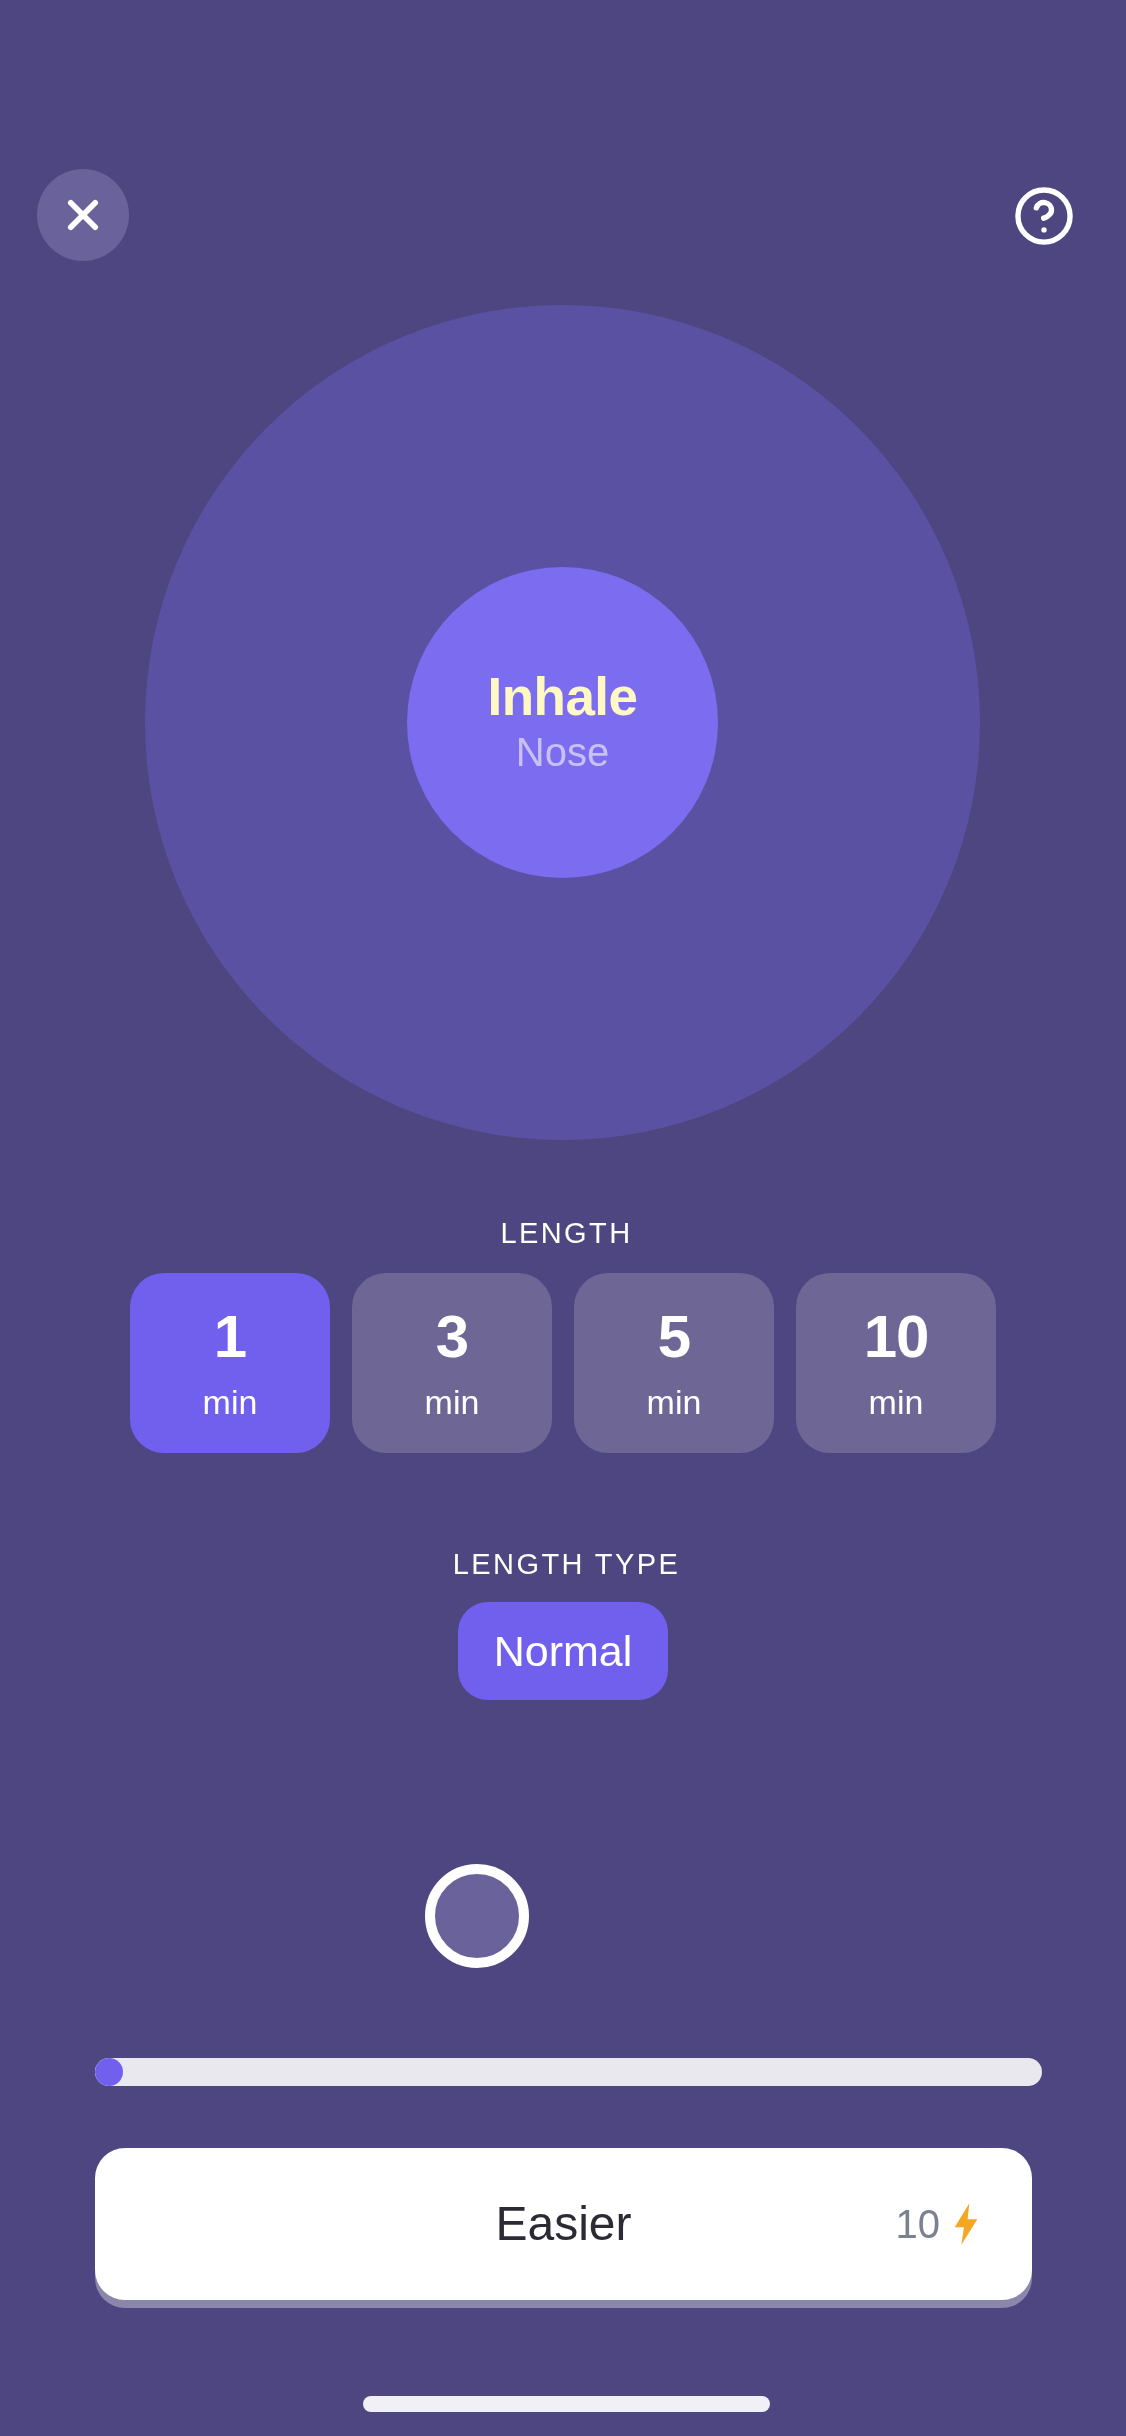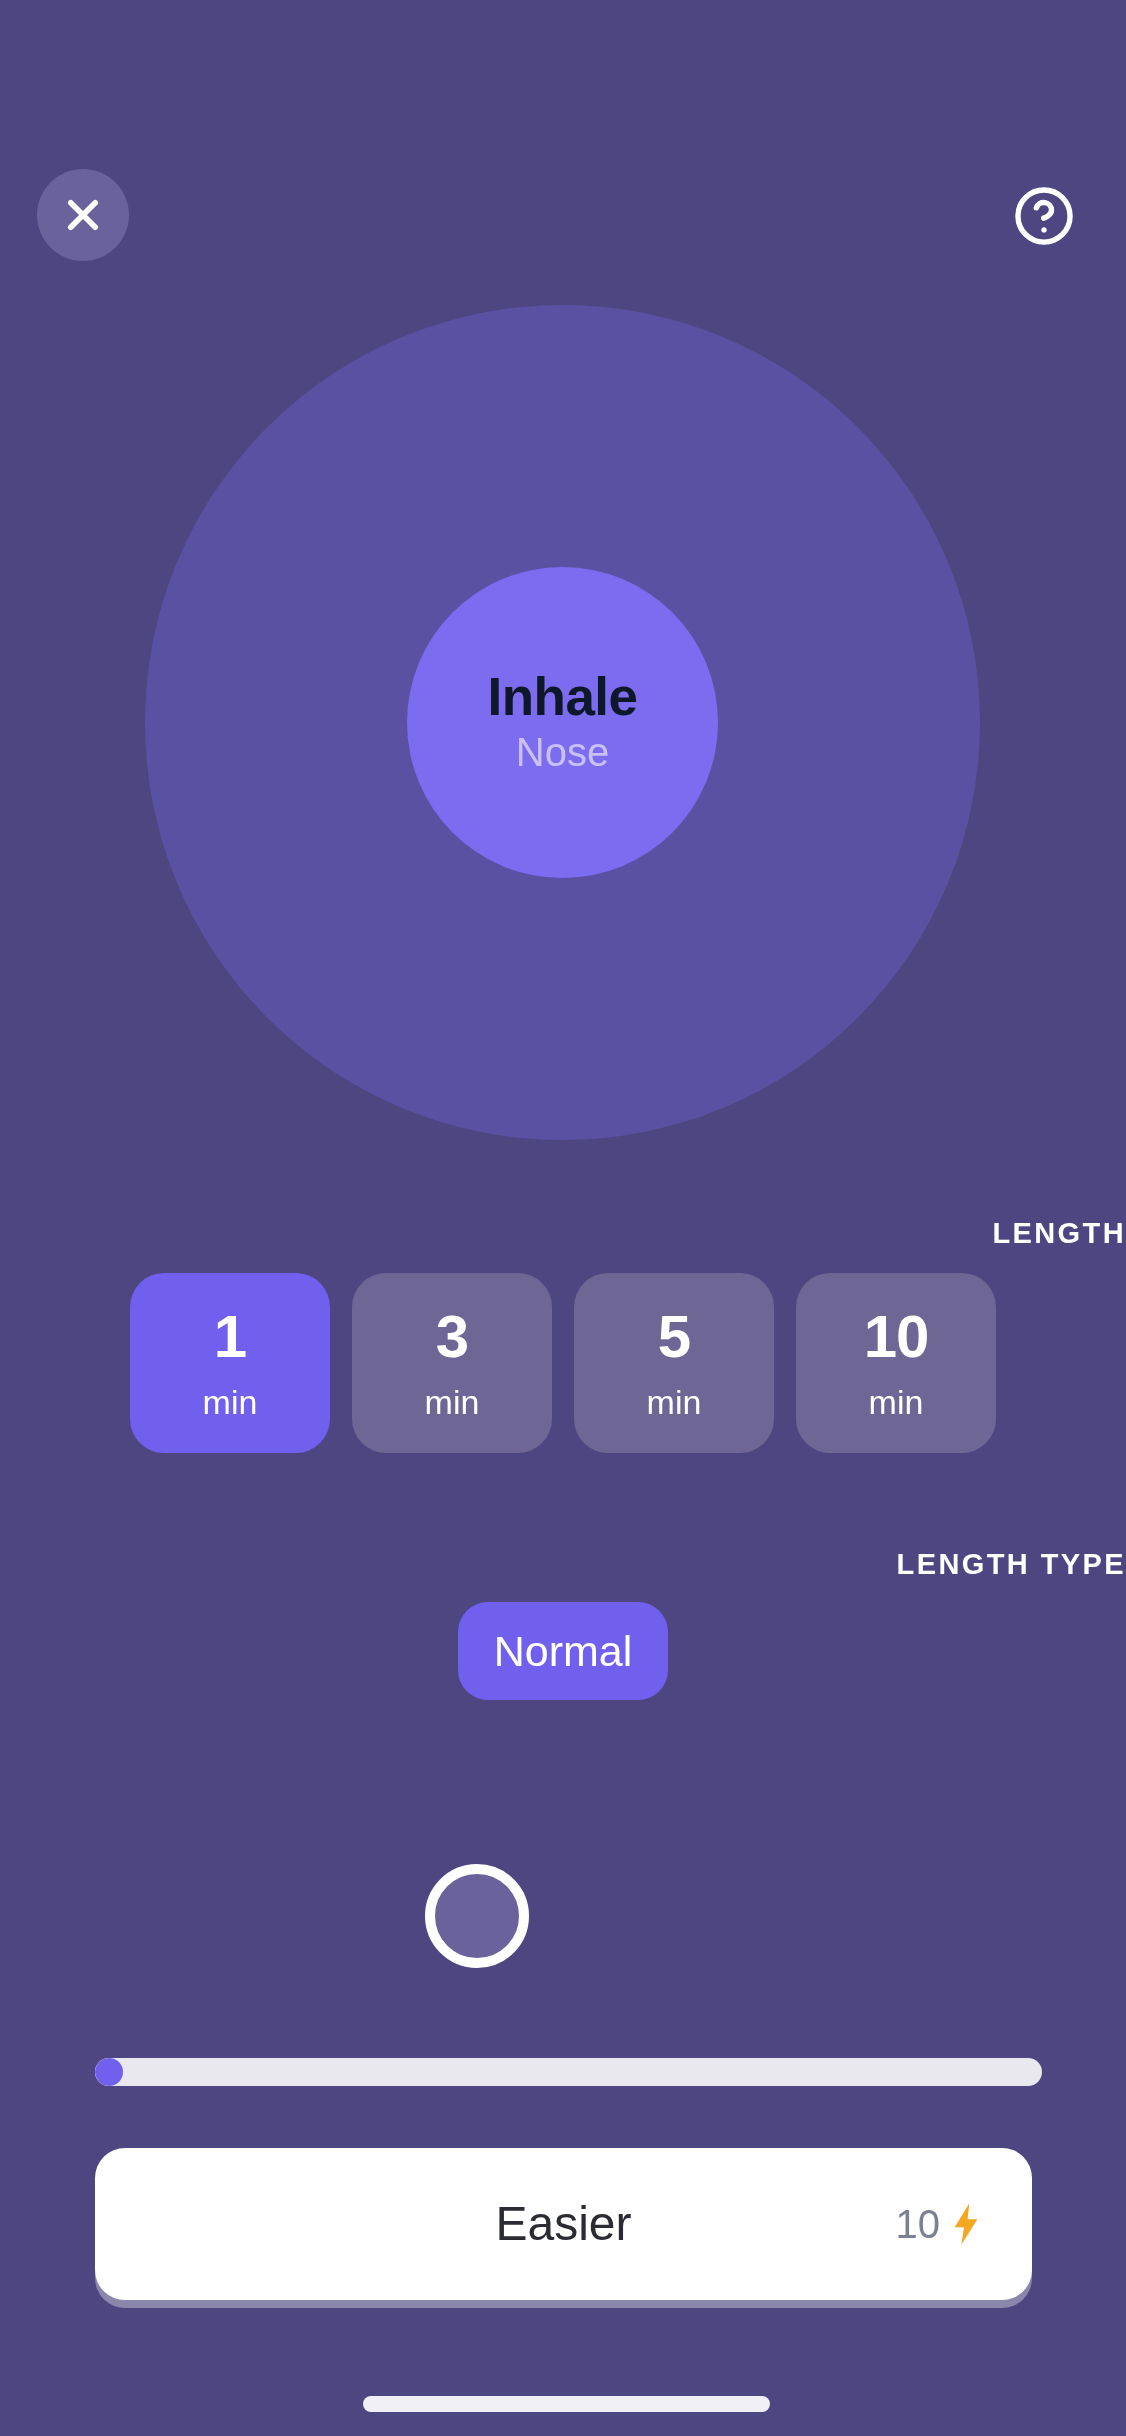--- a/index.html
+++ b/index.html
@@ -47,33 +47,33 @@
   .circle-inner {
     position:absolute;
     left:407px; top:567px;
     width:311px; height:311px;
     border-radius:50%;
     background:#7C6CF0;
     display:flex; flex-direction:column;
     align-items:center; justify-content:center;
   }
   .breath-phase {
-    font-size:53px; font-weight:bold; color:#0f172a;
+    font-size:53px; font-weight:bold; color:#fef9c3;
     letter-spacing:-0.5px; line-height:1.05;
   }
   .breath-method {
     font-size:40px; font-weight:normal; color:#C9C0F5;
     line-height:1.2; margin-top:4px;text-align:right;
   }
 
   
   .section-label {
     position:absolute; width:100%;
-    text-align:right;
-    font-size:29px; font-weight:bold;
+    text-align:center;
+    font-size:29px; font-weight:normal;
     letter-spacing:2.4px;
     color:#ffffff;
     padding-left:7px;
   }
   #length-label { top:1217px; }
   #breath-type-label { top:1548px; }
 
   
   .length-row {
     position:absolute; left:0; top:1273px; width:1126px;

